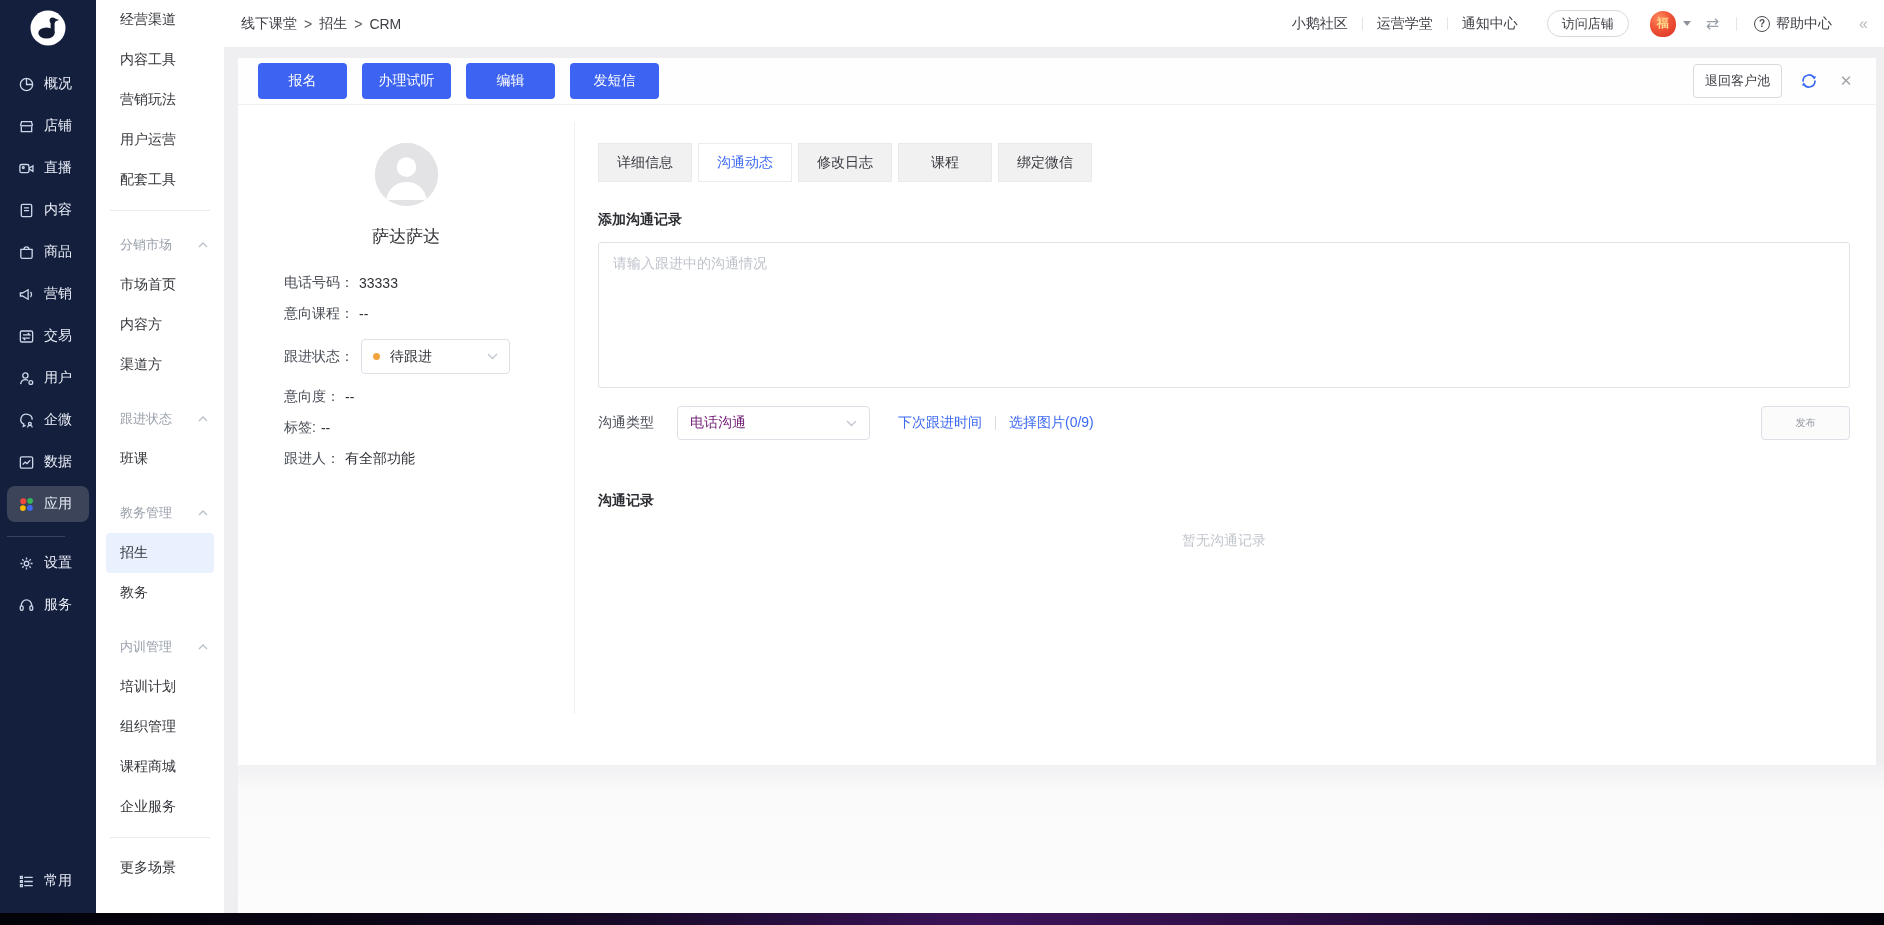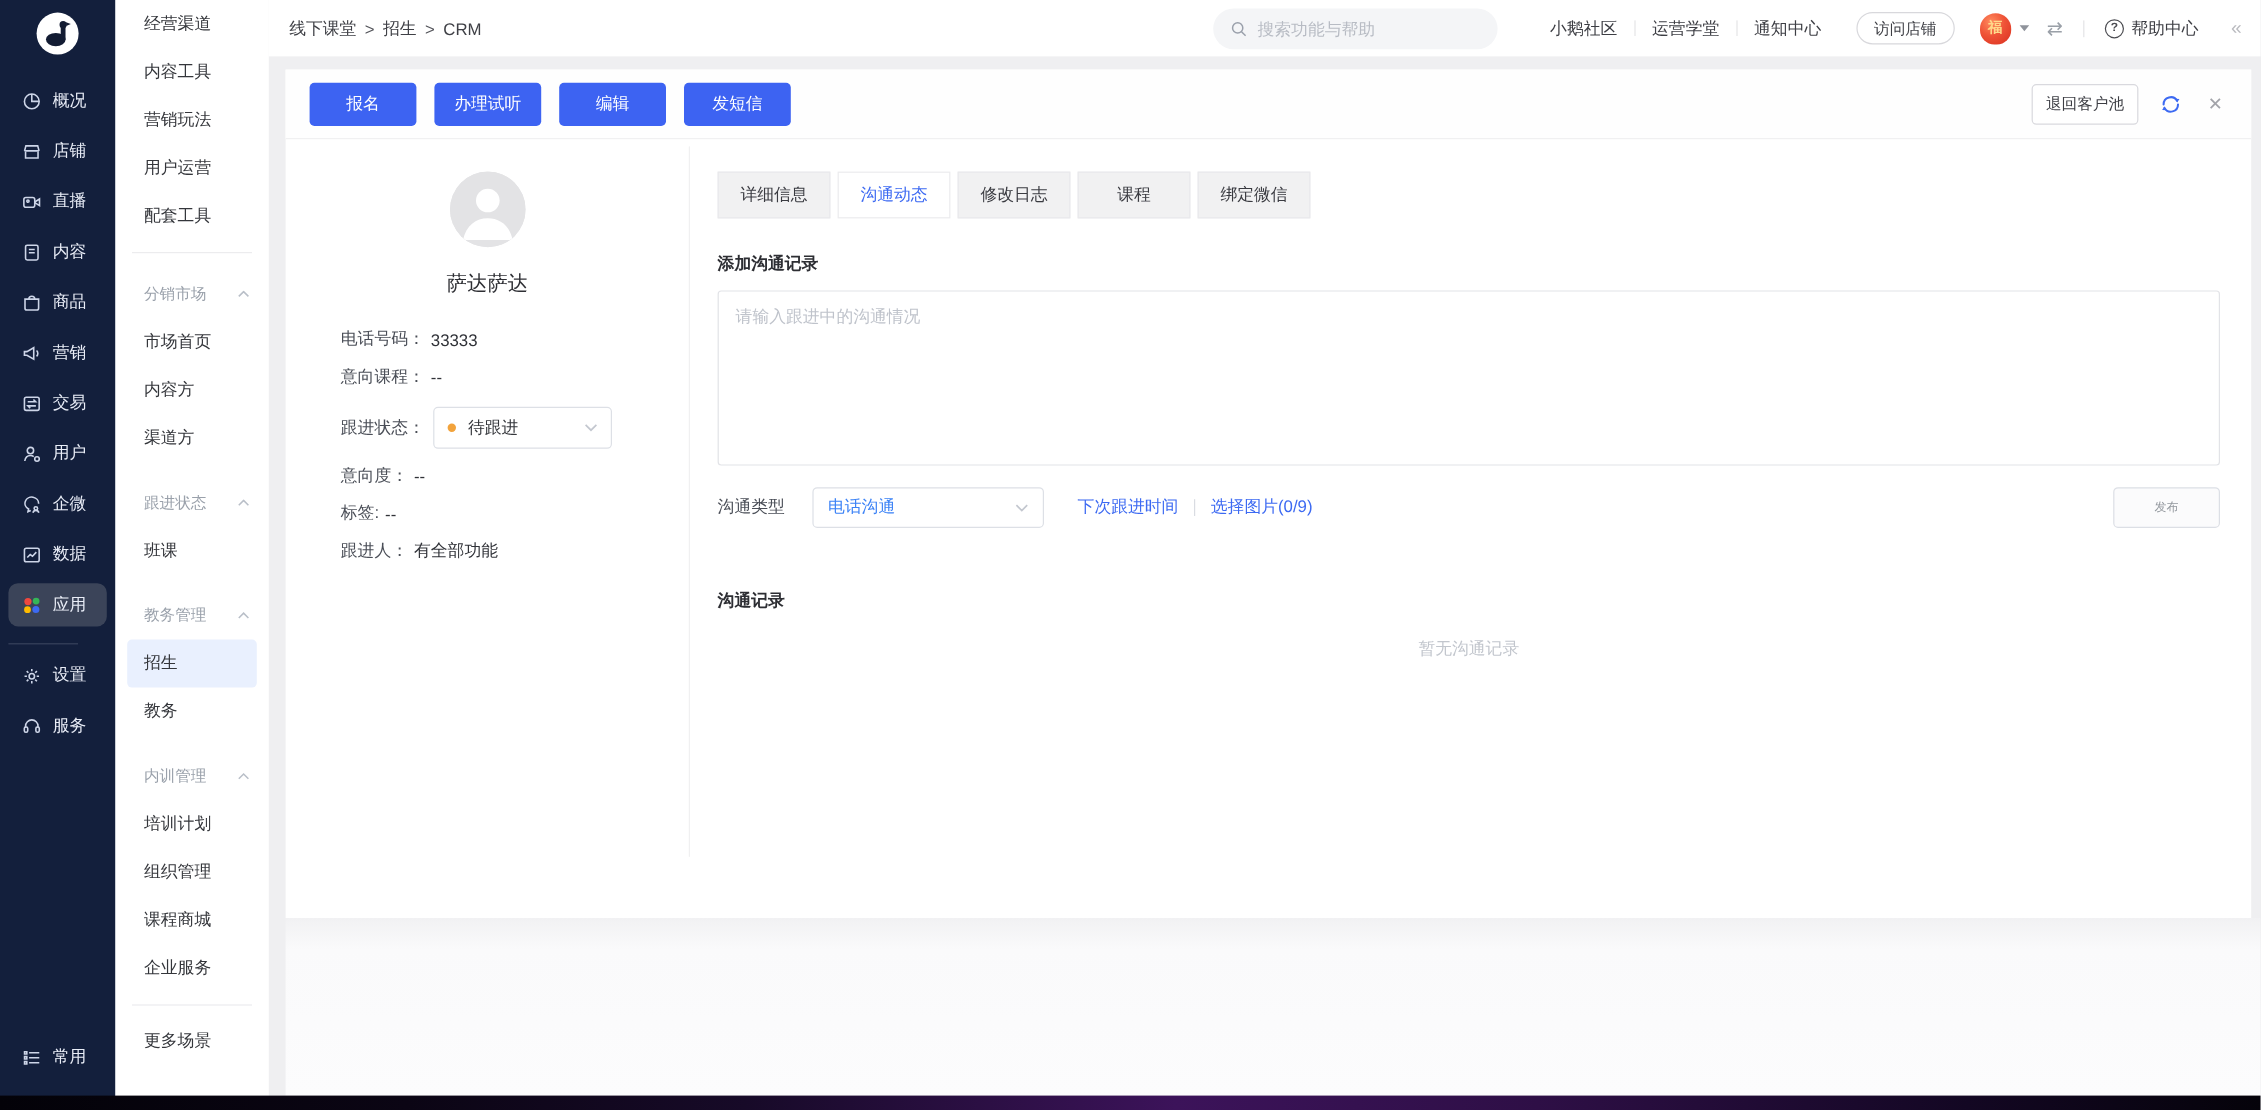--- a/index.html
+++ b/index.html
@@ -40,21 +40,21 @@
   .visit { margin-left:15px; height:27px; padding:0 14px; border:1px solid #d8d8dc; border-radius:14px; display:flex; align-items:center; font-size:13px; color:#3d3e44; background:#fff; white-space:nowrap; }
   .avatar { margin-left:21px; width:26px; height:26px; border-radius:50% 50% 46% 46%; background:radial-gradient(circle at 35% 28%, #ff8a5e 0%, #ef5337 45%, #d92f1f 100%); color:#ffd98a; font-size:12px; font-weight:bold; display:flex; align-items:center; justify-content:center; }
   .caret { margin-left:7px; width:0; height:0; border-left:4.5px solid transparent; border-right:4.5px solid transparent; border-top:5.5px solid #8f939b; }
   .swap { margin-left:15px; color:#9aa0a8; font-size:16px; }
   .tb-div { width:1px; height:14px; background:#e4e4e7; margin-left:17px; }
   .help { margin-left:17px; display:flex; align-items:center; gap:6px; color:#3d3e44; }
   .help-circle { width:16px; height:16px; border:1.4px solid #4b4c51; border-radius:50%; color:#4b4c51; font-size:10px; font-weight:bold; display:flex; align-items:center; justify-content:center; }
   .collapse { margin-left:27px; color:#b9babf; font-size:16px; letter-spacing:-2px; }
   
   .card { position:absolute; left:14px; right:8px; top:58px; height:707px; background:#fff; }
-  .btnrow { height:58px; display:flex; align-items:center; gap:15px; padding:0 20px; border-bottom:1px solid #f0f0f1; background:#fefefe; }
+  .btnrow { height:47px; display:flex; align-items:center; gap:15px; padding:0 20px; border-bottom:1px solid #f0f0f1; background:#fefefe; }
   .btn-primary { min-width:89px; height:36px; border:0; border-radius:4px; background:#3d63f2; color:#fff; font-size:14px; font-family:inherit; padding:0 10px; cursor:default; }
   .btnrow-right { margin-left:auto; display:flex; align-items:center; gap:17px; }
   .btn-ghost { height:34px; padding:0 11px; border:1px solid #d9d9de; border-radius:4px; background:#fff; color:#3d3e44; font-size:13px; font-family:inherit; white-space:nowrap; }
   .icon-btn { display:flex; align-items:center; justify-content:center; width:20px; height:20px; }
   .close-x { color:#a3a4aa; font-size:15px; }
   
   .left-panel { position:absolute; left:0; top:64px; width:336px; }
   .vline { position:absolute; left:336px; top:64px; width:1px; height:592px; background:#f0f0f1; }
   .avatar-big { width:63px; height:63px; border-radius:50%; background:#e3e3e5; margin:21px auto 0; overflow:hidden; }
   .p-name { text-align:center; margin-top:19px; font-size:17px; color:#2e2f34; }
@@ -69,21 +69,21 @@
   
   .right-panel { position:absolute; left:360px; top:64px; right:26px; }
   .tabs { margin-top:21px; display:flex; gap:6px; }
   .tab { width:94px; height:39px; display:flex; align-items:center; justify-content:center; font-size:14px; color:#3a3b41; background:#f1f1f2; border:1px solid #e9e9eb; cursor:default; }
   .tab.active { background:#fff; color:#3d6af2; border-color:#ececee; }
   .sec-title { margin-top:29px; font-size:14px; font-weight:bold; color:#2d2e33; }
   .comm-textarea { display:block; margin-top:13px; width:100%; height:146px; border:1px solid #e2e3e7; border-radius:3px; resize:none; padding:12px 14px; font:inherit; font-size:14px; color:#333; outline:none; }
   .comm-textarea::placeholder { color:#bfc3cb; }
   .type-row { margin-top:18px; display:flex; align-items:center; }
   .type-label { font-size:14px; color:#4a4e57; }
-  .type-select { margin-left:23px; width:193px; height:34px; border:1px solid #dde0e6; border-radius:4px; display:flex; align-items:center; padding:0 12px; font-size:14px; color:#3b82f6; background:#fff; }
+  .type-select { margin-left:23px; width:193px; height:34px; border:1px solid #dde0e6; border-radius:4px; display:flex; align-items:center; padding:0 12px; font-size:14px; color:#701a75; background:#fff; }
   .blue-link { color:#3d6af2; font-size:14px; text-decoration:none; white-space:nowrap; }
   .first-link { margin-left:28px; }
   .link-sep { width:1px; height:14px; background:#d9dce2; margin:0 13px; }
   .publish { margin-left:auto; width:89px; height:34px; border:1px solid #dcdfe5; border-radius:4px; background:#fbfbfc; color:#94999f; font-size:10px; font-family:inherit; }
   .rec-title { margin-top:52px; }
   .empty { margin-top:22px; text-align:center; font-size:14px; color:#c2c6cd; }
   
   .below { position:absolute; left:14px; right:0; top:765px; height:148px; background:linear-gradient(180deg,#f1f1f3 0,#fafafb 26px,#fcfcfd 100%); }
   .taskbar { position:absolute; left:0; right:0; bottom:0; height:12px; z-index:40;
     background:linear-gradient(90deg,#030208 0%,#0b0514 18%,#170a28 33%,#3c135a 52%,#2e0f46 68%,#130723 87%,#05030a 100%); }
@@ -266,27 +266,20 @@
   <div class="main">
 
     <header class="topbar">
       <span class="crumb-seg">线下课堂</span>
       <span class="crumb-sep">&gt;</span>
       <span class="crumb-seg">招生</span>
       <span class="crumb-sep">&gt;</span>
       <span class="crumb-seg">CRM</span>
       <div class="tb-spacer"></div>
 
-      <div class="search">
-        <svg width="16" height="16" viewBox="0 0 16 16">
-            <circle cx="7.2" cy="7.2" r="4.8" fill="none" stroke="#9aa0ab" stroke-width="1.4"></circle>
-            <path d="M10.8 10.8L14.6 14.6" stroke="#9aa0ab" stroke-width="1.4"></path>
-          </svg>
-        <input placeholder="搜索功能与帮助" style="">
-      </div>
 
       <div class="tb-links">
         <span class="tb-link">小鹅社区</span>
         <span class="tb-sep"></span>
         <span class="tb-link">运营学堂</span>
         <span class="tb-sep"></span>
         <span class="tb-link">通知中心</span>
       </div>
 
       <div class="visit">访问店铺</div>

